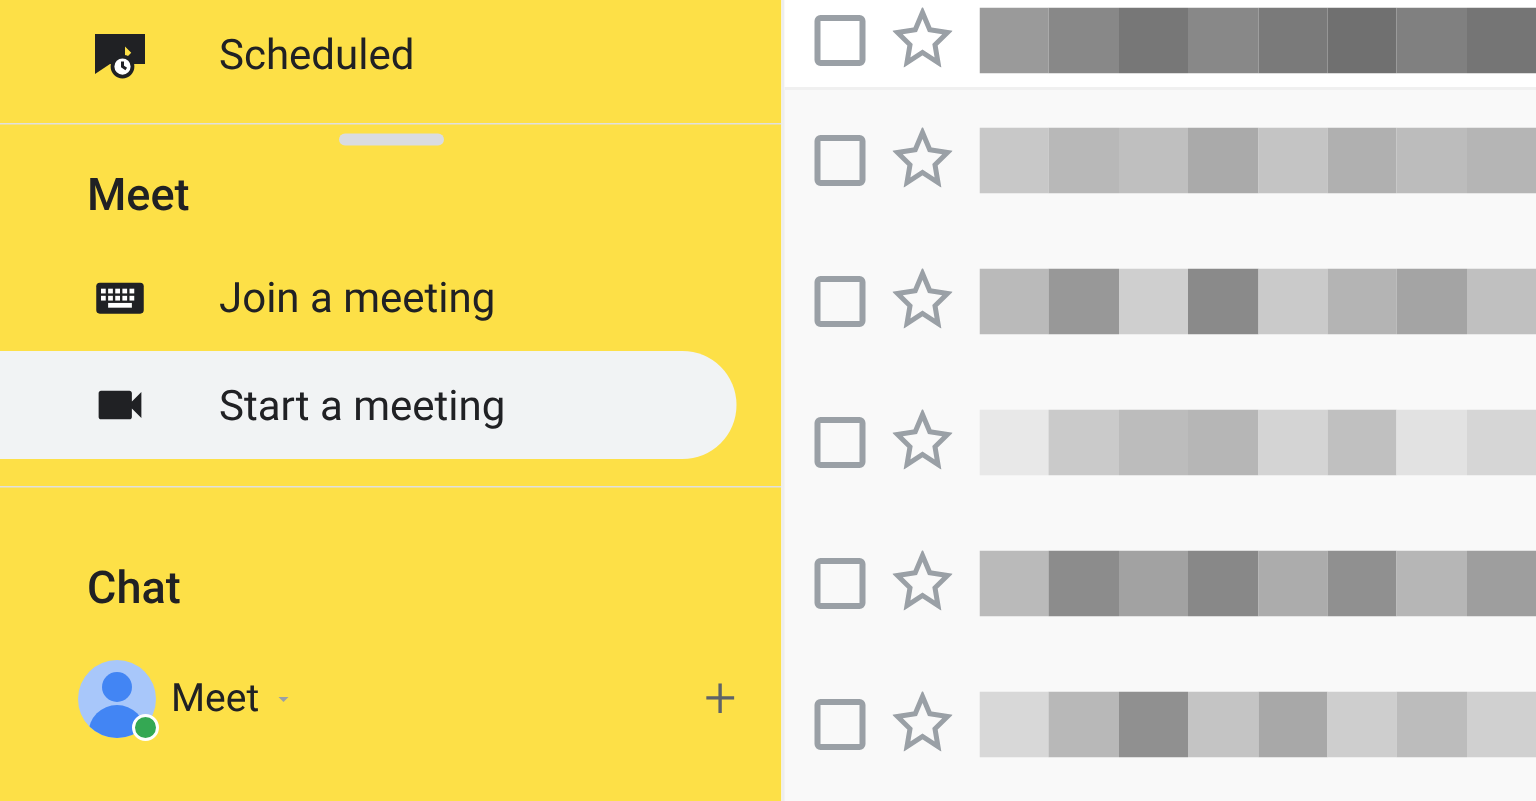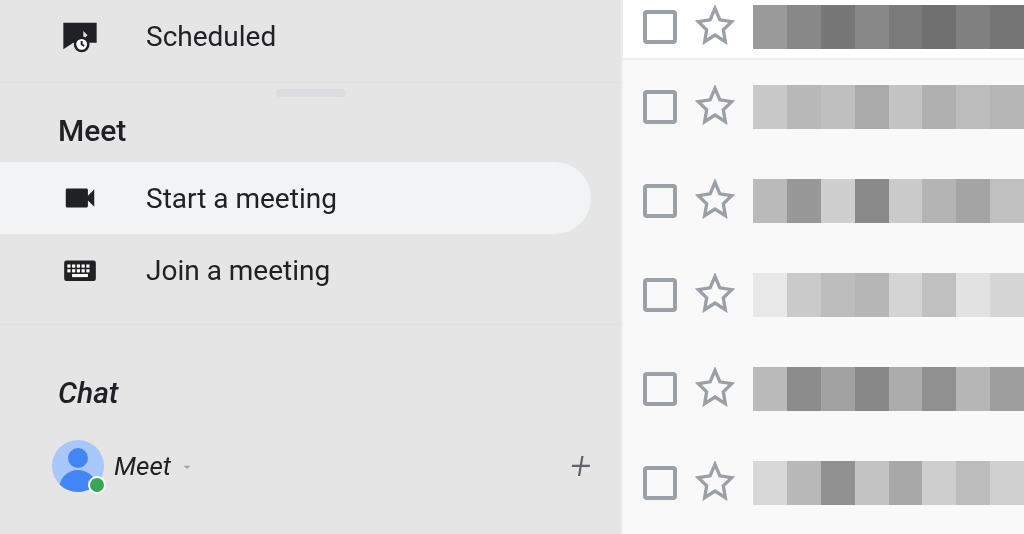--- a/index.html
+++ b/index.html
@@ -5,24 +5,24 @@
     * { margin: 0; padding: 0; box-sizing: border-box; }
     body {
       font-family: 'Google Sans', Roboto, Arial, sans-serif;
       background: #ffffff;
       width: 1024px;
       height: 534px;
       overflow: hidden;
       display: flex;
     }
     .sidebar {
-      width: 621px;
+      width: 521px;
       display: flex;
       flex-direction: column;
-      background: #e5e5e5;
+      background: #fde047;
     }
     .nav-item {
       display: flex;
       align-items: center;
       padding: 0 0 0 58px;
       height: 72px;
       font-size: 28px;
       color: #202124;
     }
     .nav-item.active {
@@ -63,21 +63,20 @@
       background: #1a73e8;
       color: #fff;
       font-size: 24px;
       font-weight: 500;
       padding: 4px 16px;
       border-radius: 10px;
       margin-left: 18px;
     }
     .chat-section {
       padding-top: 26px;
-      font-style: italic;
     }
     .chat-user {
       display: flex;
       align-items: center;
       padding: 16px 30px 0 52px;
       font-size: 26px;
       color: #202124;
     }
     .avatar {
       width: 52px;
@@ -184,29 +183,20 @@
       </svg>
     </span>
     <span>Scheduled</span>
   </div>
 
   <div class="divider"></div>
   <div class="drag-handle"></div>
 
   <div class="section-header">
     <span>Meet</span>
-  </div>
-
-  <div class="nav-item active">
-    <span class="nav-icon">
-      <svg viewBox="0 0 24 24" width="38" height="38" fill="#202124">
-        <path d="M17 10.5V7c0-.55-.45-1-1-1H4c-.55 0-1 .45-1 1v10c0 .55.45 1 1 1h12c.55 0 1-.45 1-1v-3.5l4 4v-11l-4 4z"></path>
-      </svg>
-    </span>
-    <span>Start a meeting</span>
   </div>
 
   <div class="nav-item">
     <span class="nav-icon">
       <svg viewBox="0 0 24 24" width="38" height="38" fill="#202124">
         <rect x="2" y="6" width="20" height="13" rx="1.5" fill="#202124"></rect>
         <rect x="4" y="8.5" width="2" height="2" fill="#fff"></rect>
         <rect x="7" y="8.5" width="2" height="2" fill="#fff"></rect>
         <rect x="10" y="8.5" width="2" height="2" fill="#fff"></rect>
         <rect x="13" y="8.5" width="2" height="2" fill="#fff"></rect>
@@ -215,20 +205,29 @@
         <rect x="7" y="11.5" width="2" height="2" fill="#fff"></rect>
         <rect x="10" y="11.5" width="2" height="2" fill="#fff"></rect>
         <rect x="13" y="11.5" width="2" height="2" fill="#fff"></rect>
         <rect x="16" y="11.5" width="2" height="2" fill="#fff"></rect>
         <rect x="7" y="14.5" width="10" height="2" fill="#fff"></rect>
       </svg>
     </span>
     <span>Join a meeting</span>
   </div>
 
+  <div class="nav-item active">
+    <span class="nav-icon">
+      <svg viewBox="0 0 24 24" width="38" height="38" fill="#202124">
+        <path d="M17 10.5V7c0-.55-.45-1-1-1H4c-.55 0-1 .45-1 1v10c0 .55.45 1 1 1h12c.55 0 1-.45 1-1v-3.5l4 4v-11l-4 4z"></path>
+      </svg>
+    </span>
+    <span>Start a meeting</span>
+  </div>
+
   <div class="divider" style="margin-top:18px"></div>
 
   <div class="chat-section">
     <div class="section-header">
       <span>Chat</span>
     </div>
     <div class="chat-user">
       <div class="avatar">
         <div class="avatar-head">
           <div class="avatar-head-inner"></div>

